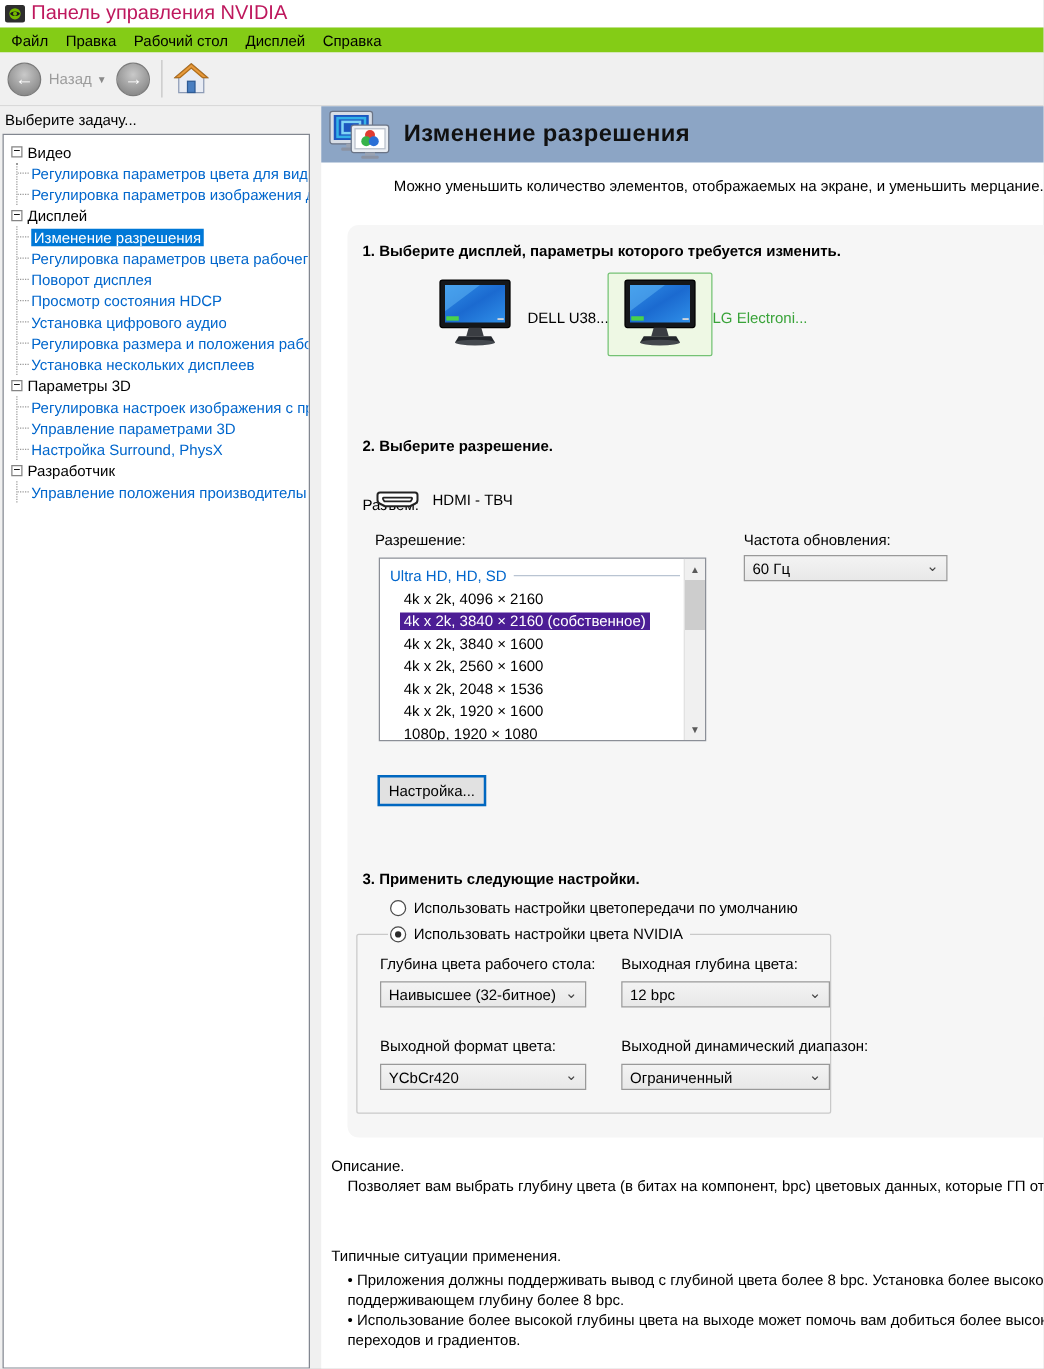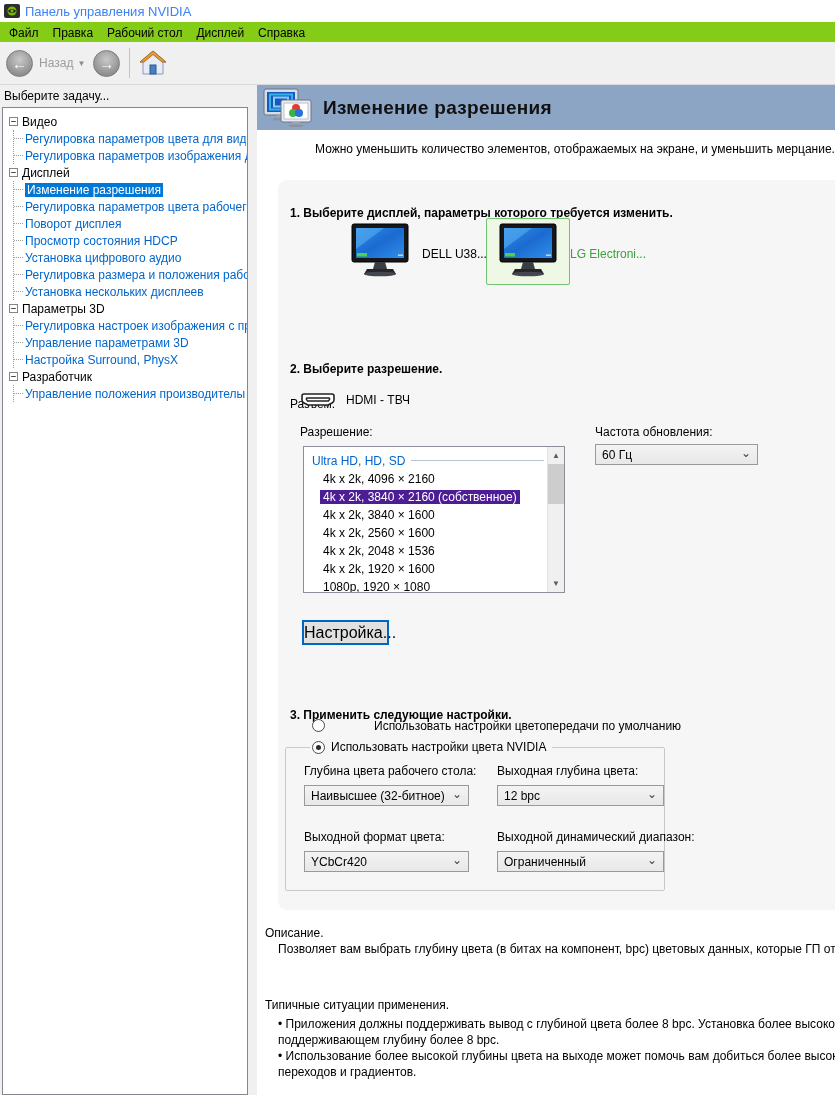--- a/index.html
+++ b/index.html
@@ -6,21 +6,21 @@
   html,body { background:#d0d0d0; }
   body { font-family: "Liberation Sans", sans-serif; }
   .window {
     position: relative; width: 835px; height: 1095px;
     background:#f0f0f0; overflow: hidden;
     font-size: 12px; color:#000;
   }
   
   .titlebar { height:22px; background:#ffffff; display:flex; align-items:center; padding-left:4px; }
   .app-icon { width:16px; height:16px; margin-right:5px; display:inline-block; }
-  .title-text { font-size:13px; color:#3b82f6; }
+  .title-text { font-size:16px; color:#be185d; }
   
   .menubar { height:20px; background:#84cc16; display:flex; align-items:flex-end; padding-left:2px; }
   .menu-item { padding:2px 7px; cursor:default; }
   
   .toolbar { height:43px; background:#f0f0f0; border-bottom:1px solid #d9d9d9; display:flex; align-items:center; padding-left:6px; }
   .nav-circle {
     width:27px; height:27px; border-radius:50%;
     background: radial-gradient(circle at 50% 35%, #c9c9c9, #8d8d8d 75%);
     border:1px solid #7a7a7a; color:#fff; font-weight:bold;
     display:flex; align-items:center; justify-content:center; font-size:15px;
@@ -47,21 +47,21 @@
   .twig { width:9px; border-top:1px dotted #9a9a9a; flex:0 0 auto; margin-right:2px; }
   .tree-link { color:#0066cc; overflow:hidden; text-overflow:clip; white-space:nowrap; }
   .tree-link.selected { background:#0078d7; color:#fff; padding:0 2px; }
   
   .main { position:absolute; left:257px; top:85px; width:620px; height:1010px; background:#fff; }
   .banner { position:absolute; left:0; top:0; width:100%; height:45px; background:#8ca5c5; display:flex; align-items:center; }
   .banner-icon { width:52px; height:40px; margin-left:6px; }
   .banner-title { font-size:19px; font-weight:bold; color:#111; margin-left:8px; letter-spacing:0.3px; }
   .subtitle { position:absolute; left:58px; top:57px; width:575px; white-space:nowrap; overflow:hidden; }
   .card { position:absolute; left:21px; top:95px; width:640px; height:730px; background:#f6f6f6; border-radius:9px; }
-  .sec-heading { font-weight:bold; position:absolute; white-space:nowrap;margin-top:12px; }
+  .sec-heading { font-weight:bold; position:absolute; white-space:nowrap; }
   
   .displays-row { position:absolute; left:60px; top:38px; display:flex; gap:62px; }
   .display-item { display:flex; flex-direction:row; align-items:center; width:86px; }
   .display-iconbox { padding:4px 10px; border:1px solid transparent; border-radius:2px; }
   .display-iconbox.selected { border:1px solid #74c274; background:#eef8e4; }
   .display-label { margin-top:4px; white-space:nowrap; }
   .display-label.selected { color:#39a339; }
   
   .plain-label { position:absolute; white-space:nowrap; }
   .hdmi-row { position:absolute; left:22px; top:212px; display:flex; align-items:center; }
@@ -82,24 +82,24 @@
   .scroll-thumb { position:absolute; top:17px; left:0; right:0; height:40px; background:#cdcdcd; }
   
   .combo {
     position:absolute; height:21px; border:1px solid #999; background:linear-gradient(#f3f3f3,#e8e8e8);
     display:flex; align-items:center; padding-left:6px;
   }
   .combo .chev { position:absolute; right:6px; top:1px; color:#444; font-size:12px; }
   
   .push-button {
     position:absolute; left:24px; top:440px; width:87px; height:25px;
-    background:#e1e1e1; border:2px solid #0067c0; font-family:inherit; font-size:16px; color:#000;
-  }
-  
-  .radio-row { position:absolute; display:flex; align-items:flex-start; white-space:nowrap;gap:43px; }
+    background:#e1e1e1; border:2px solid #0067c0; font-family:inherit; font-size:12px; color:#000;
+  }
+  
+  .radio-row { position:absolute; display:flex; align-items:flex-end; white-space:nowrap; }
   .radio { width:13px; height:13px; border:1px solid #4a4a4a; border-radius:50%; background:#fff; margin-right:6px; position:relative; flex:0 0 auto; }
   .radio.checked::after { content:""; position:absolute; left:3px; top:3px; width:5px; height:5px; border-radius:50%; background:#2b2b2b; }
   fieldset.nv-group {
     position:absolute; left:7px; top:560px; width:379px; height:151px;
     border:1px solid #c9c9c9; border-radius:2px; padding:0 0 0 18px;
   }
   fieldset.nv-group legend { margin-left:6px; padding:0 6px 0 2px; display:flex; align-items:center; white-space:nowrap; }
   .grid2 { display:grid; grid-template-columns:165px 167px; column-gap:28px; margin-top:10px; }
   .grid2 .f-label { white-space:nowrap; margin-bottom:7px; }
   .grid2 .f-combo { position:relative; height:21px; border:1px solid #999; background:linear-gradient(#f3f3f3,#e8e8e8); display:flex; align-items:center; padding-left:6px; margin-bottom:24px; }

